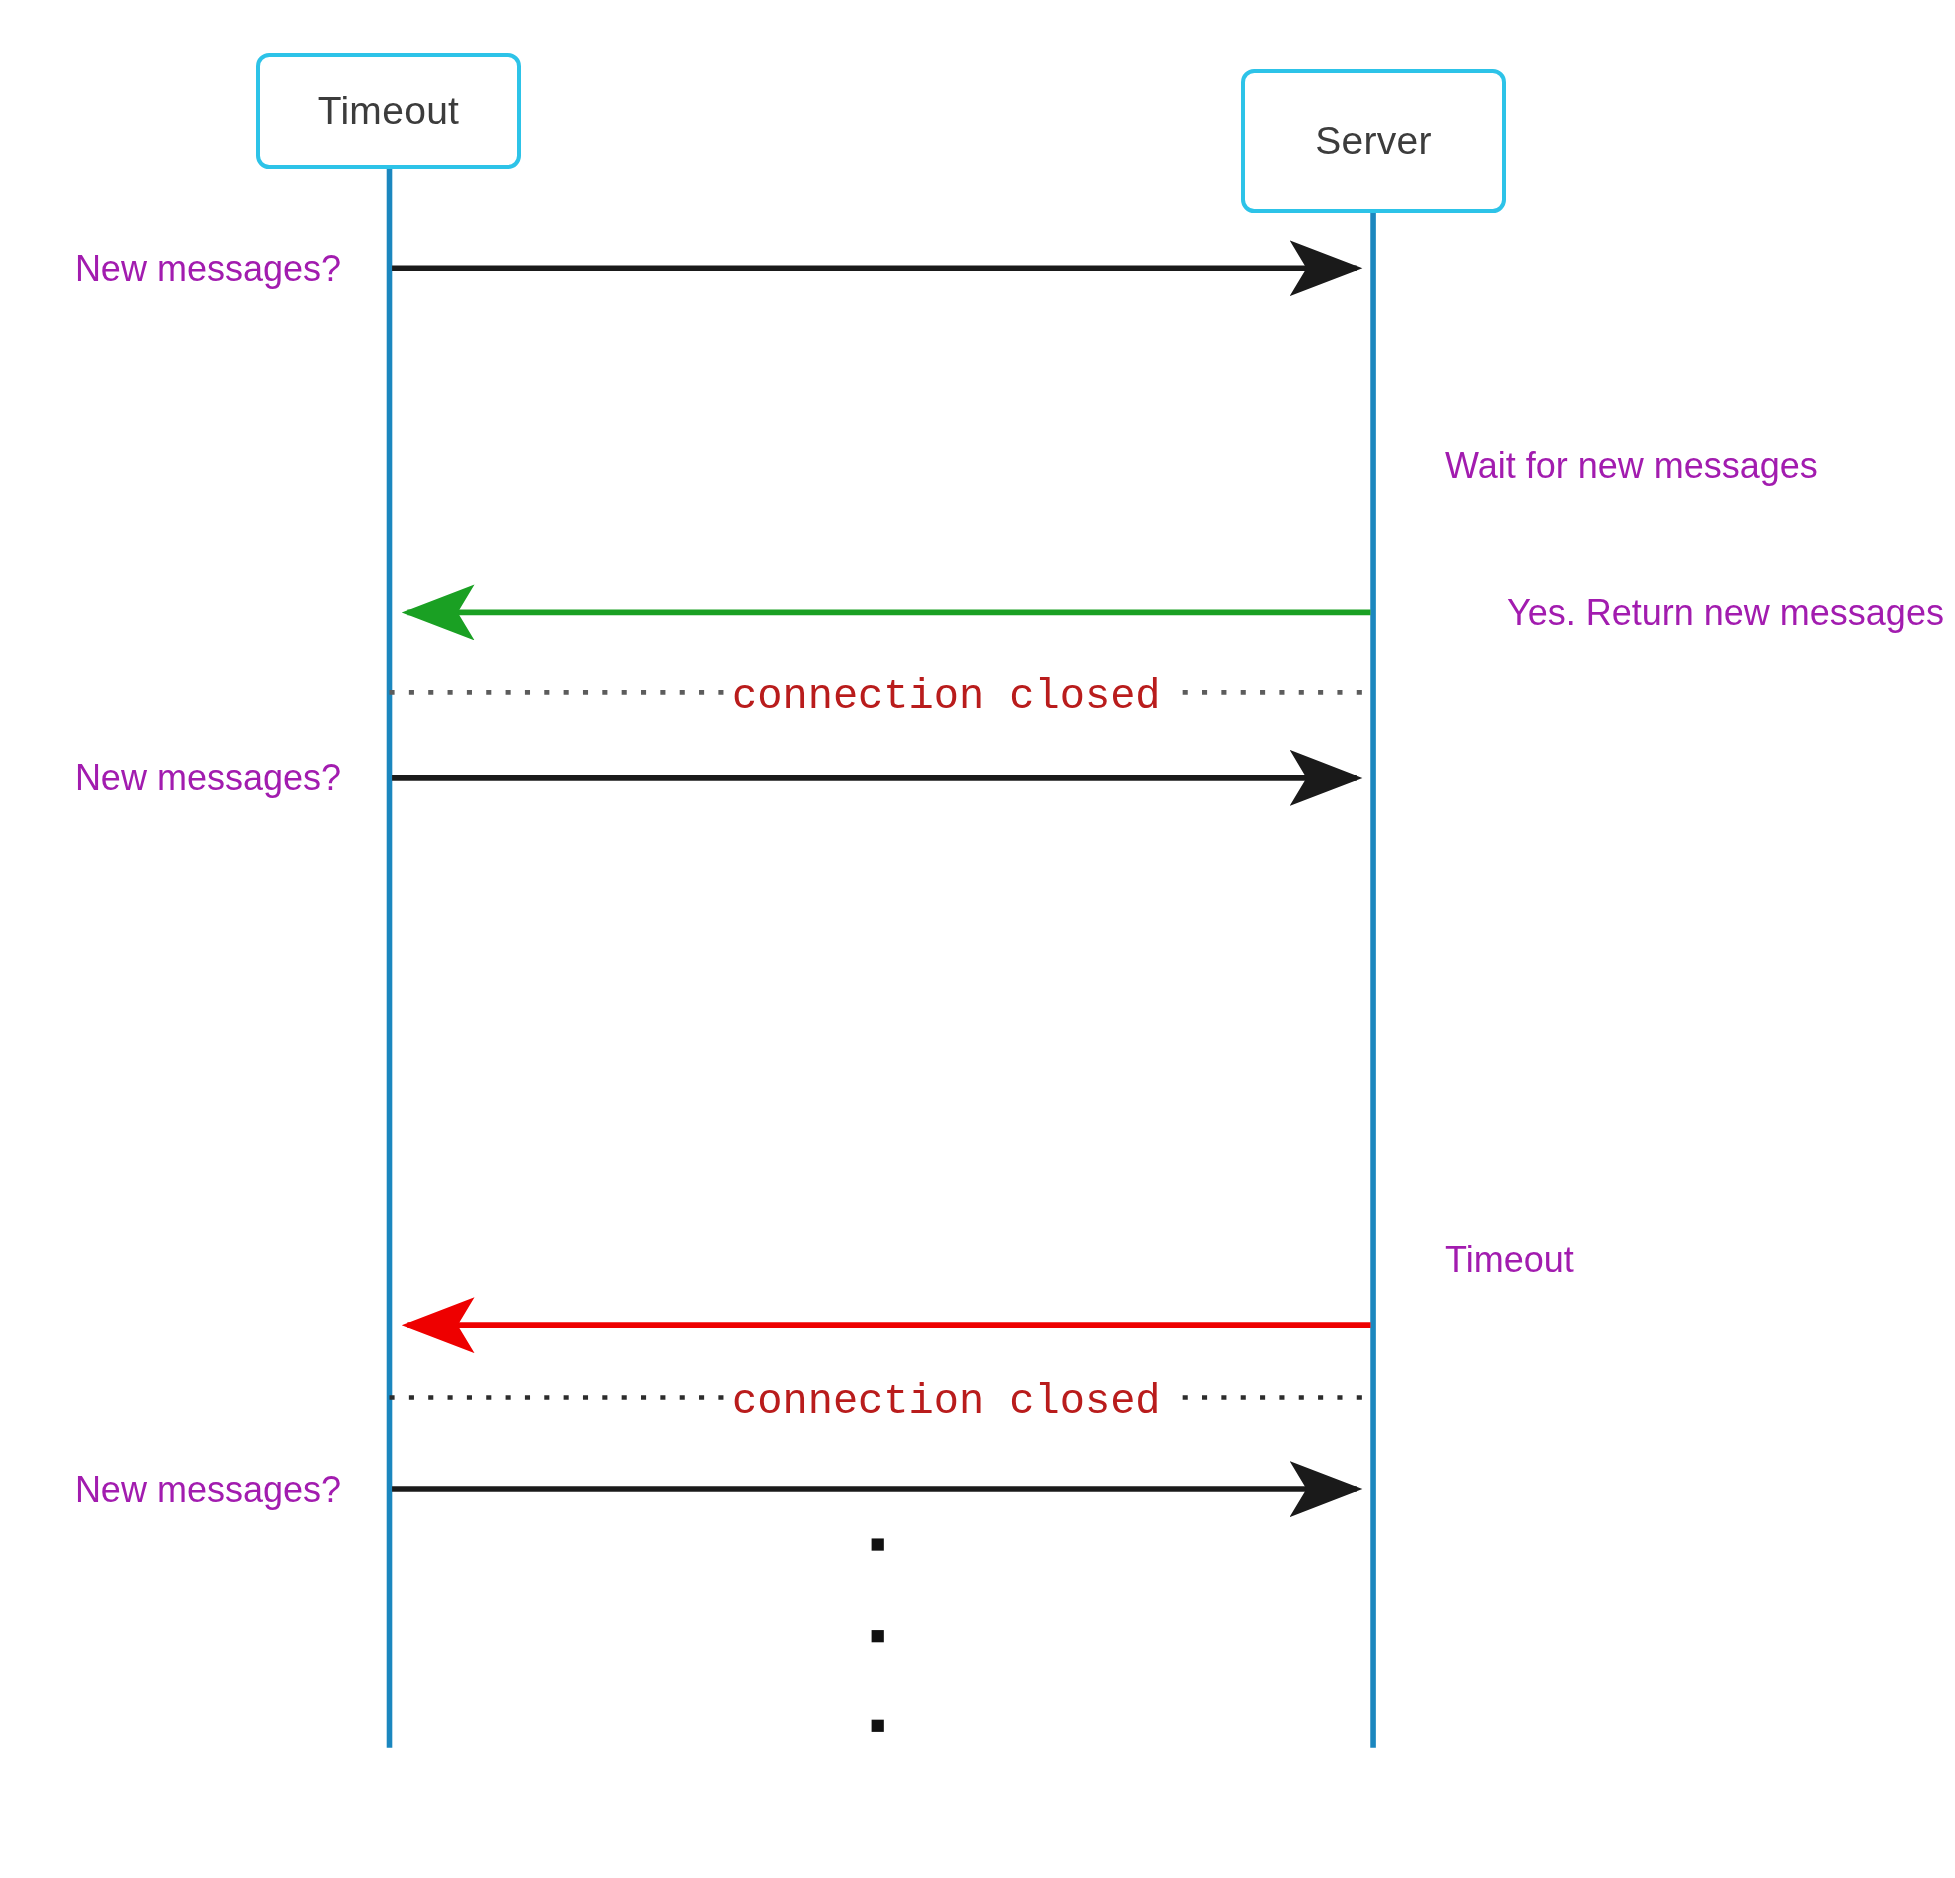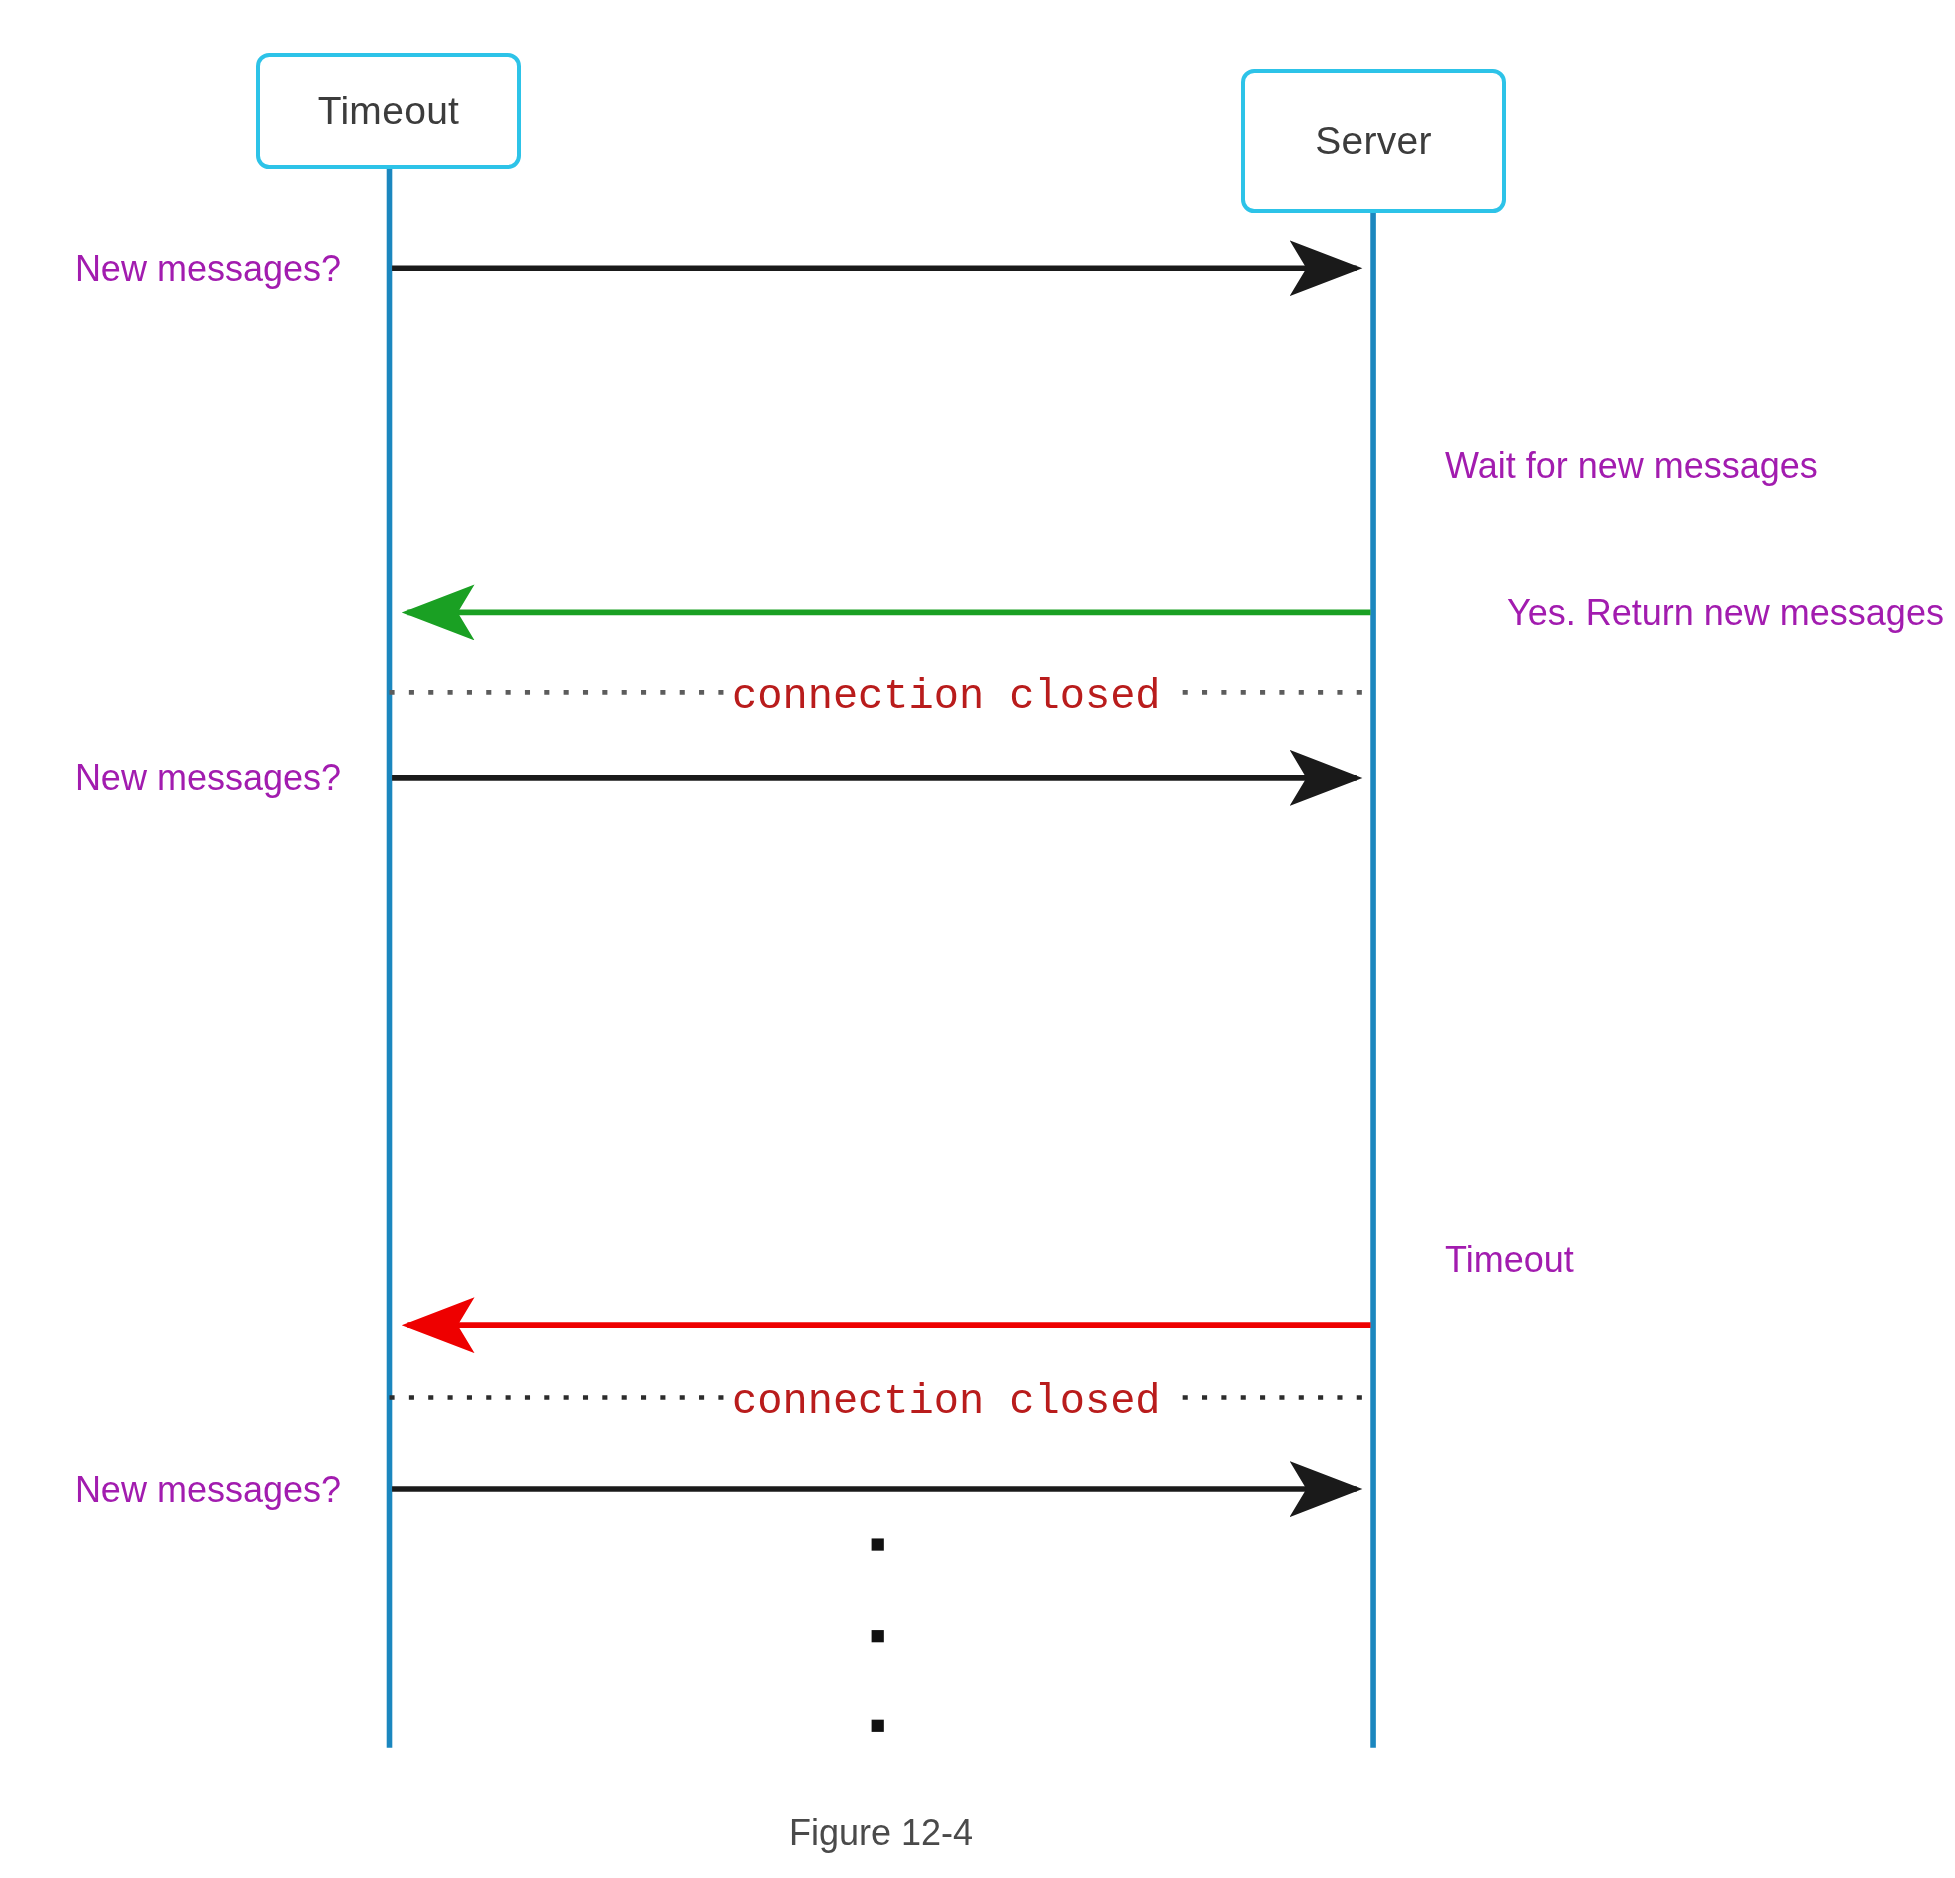--- a/index.html
+++ b/index.html
@@ -152,16 +152,15 @@
   <div class="msg-label right-side" style="left:1445px; top:407px;margin-top:41px;">Wait for new messages</div>
 
   <div class="msg-label right-side" style="left:1507px; top:595px;">Yes. Return new messages</div>
 
   <div class="msg-label right-side" style="left:1445px; top:1242px;">Timeout</div>
 
   <div class="dash-label" style="left:724px; top:676px;">connection closed</div>
 
   <div class="dash-label" style="left:724px; top:1381px;">connection closed</div>
 
-  <div class="caption" style="left:0px; top:1815px; width:1762px; text-align:center;">Figure 12-4</div>
 
 </div>
 
 
 </body></html>

